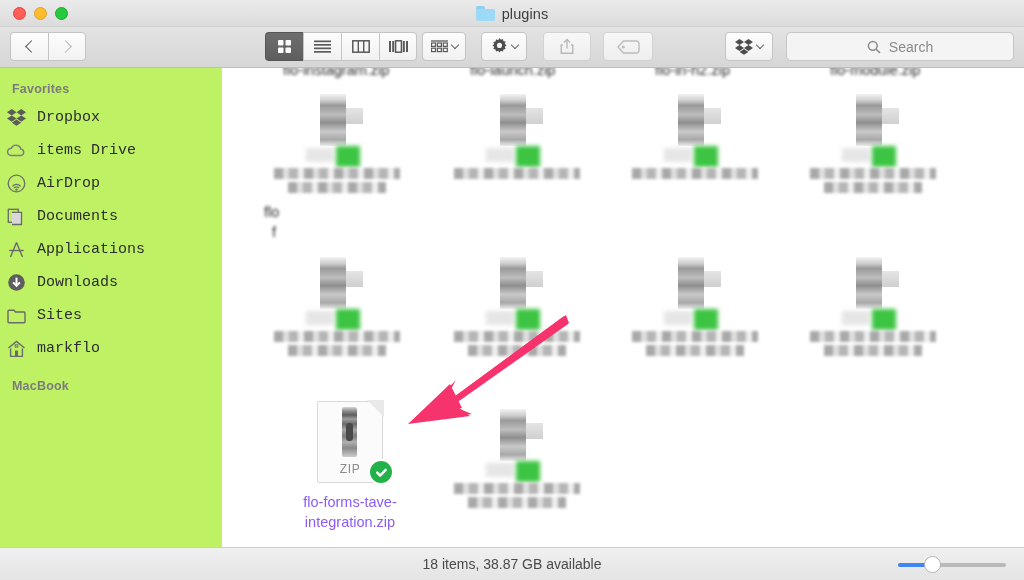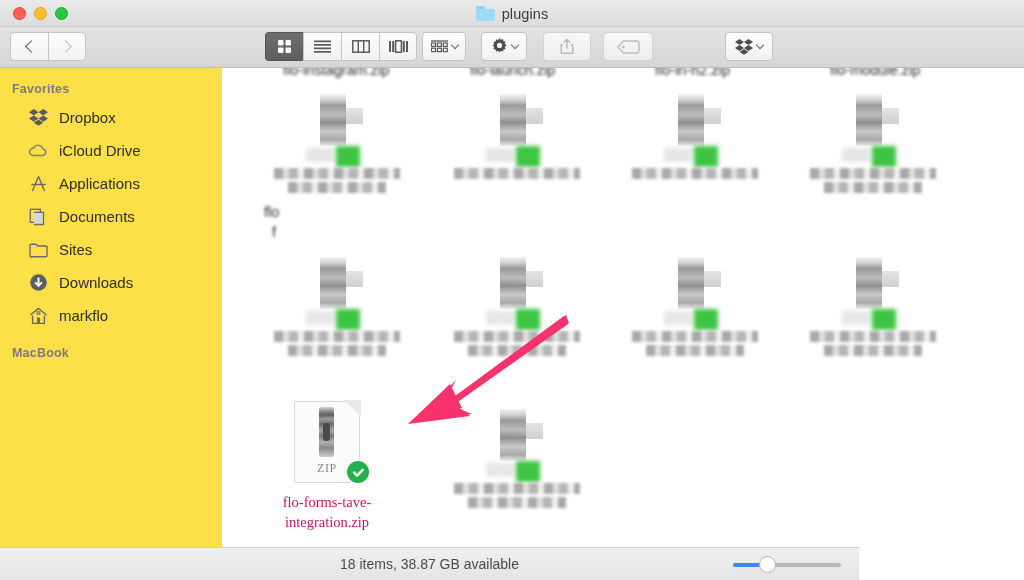--- a/index.html
+++ b/index.html
@@ -95,31 +95,31 @@
     width: 228px; height: 29px;
     background: #f4f4f4; border: 1px solid #c6c6c6; border-radius: 5px;
     display: flex; align-items: center; justify-content: center; gap: 8px;
   }
   .search-text { font-size: 14px; color: #8a8a8a; }
 
   
   .sidebar {
     position: absolute; top: 68px; left: 0;
     width: 222px; height: 512px;
-    background: #fde047;
+    background: #bef264;
     border-right: 1px solid #d3d3d3;
     overflow: hidden;
   }
   .sb-header {
     font-size: 12.5px; color: #7c7c7c; font-weight: bold;
     padding: 14px 0 5px 12px; letter-spacing: 0.2px;
   }
   .sb-item {
     height: 33px; display: flex; align-items: center;
-    padding-left: 28px; gap: 11px;
+    padding-left: 6px; gap: 11px; font-family: Liberation Mono, monospace;
   }
   .sb-label { font-size: 15px; color: #2d2d2d; white-space: nowrap; }
   .sb-ico { width: 20px; height: 20px; display: flex; align-items: center; justify-content: center; flex: none; }
   .sb-scroll {
     position: absolute; left: 238px; top: 8px;
     width: 7px; height: 310px; background: #b4b4b4; border-radius: 4px;
   }
 
   
   .content {
@@ -186,30 +186,30 @@
     position: absolute; left: 0; bottom: 7px; width: 100%;
     text-align: center; font-size: 12px; color: #8b8b8b; letter-spacing: 0.6px;
   }
   .zip-check {
     position: absolute; right: -11px; bottom: -2px;
     width: 26px; height: 26px; border-radius: 50%;
     background: #23b24a; border: 2px solid #ffffff;
     display: flex; align-items: center; justify-content: center;
   }
   .zip-label {
-    margin-top: 9px; font-size: 14.5px; color: #be185d; line-height: 20px;
+    margin-top: 9px; font-size: 14.5px; color: #8b5cf6; line-height: 20px;
   }
 
   
   .arrow-svg { position: absolute; left: 390px; top: 310px; pointer-events: none; }
 
   
   .statusbar {
     position: absolute; bottom: 0; left: 0;
-    width: 859px; height: 33px;
+    width: 1024px; height: 33px;
     background: linear-gradient(to bottom,#f0f0f0,#e4e4e4);
     border-top: 1px solid #cccccc;
     display: flex; align-items: center; justify-content: center;
   }
   .status-text { font-size: 14px; color: #4a4a4a; }
   .zoom-slider { position: absolute; right: 18px; top: 11px; width: 108px; height: 11px; }
   .slider-track {
     position: absolute; left: 0; top: 3.5px; width: 108px; height: 4px;
     background: #b9b9b9; border-radius: 2px;
   }
@@ -324,20 +324,27 @@
       </svg>
     </div>
 
     <div class="tbtn" style="position:absolute;left:725px;top:5px;width:48px;">
       <svg width="18" height="16" viewBox="0 0 18 16">
         <path fill="#4d4d4d" d="M4.5 0L0 3l4.5 3L9 3zM13.5 0L9 3l4.5 3L18 3zM0 9l4.5 3L9 9 4.5 6zM13.5 6L9 9l4.5 3L18 9zM4.6 12.9l4.4 2.9 4.4-2.9L9 10z"></path>
       </svg>
       <span class="dd-chev"></span>
     </div>
 
+    <div class="search-box">
+      <svg width="14" height="14" viewBox="0 0 14 14">
+        <circle cx="5.8" cy="5.8" r="4.4" fill="none" stroke="#8a8a8a" stroke-width="1.5"></circle>
+        <line x1="9.2" y1="9.2" x2="13" y2="13" stroke="#8a8a8a" stroke-width="1.6"></line>
+      </svg>
+      <span class="search-text">Search</span>
+    </div>
   </div>
 
   <div class="sidebar">
 
     <div class="sb-header">Favorites</div>
 
     <div class="sb-item">
       <span class="sb-ico">
         <svg width="19" height="17" viewBox="0 0 18 16">
             <path fill="#5b5b5b" d="M4.5 0L0 3l4.5 3L9 3zM13.5 0L9 3l4.5 3L18 3zM0 9l4.5 3L9 9 4.5 6zM13.5 6L9 9l4.5 3L18 9zM4.6 12.9l4.4 2.9 4.4-2.9L9 10z"></path>
@@ -346,63 +353,74 @@
       <span class="sb-label">Dropbox</span>
     </div>
 
 
     <div class="sb-item">
       <span class="sb-ico">
         <svg width="20" height="15" viewBox="0 0 20 15">
           <path d="M5 12.5a3.6 3.6 0 0 1 .3-7.2A5 5 0 0 1 14.8 6a3.3 3.3 0 0 1 .3 6.5z" fill="none" stroke="#7d7d7d" stroke-width="1.4"></path>
         </svg>
       </span>
-      <span class="sb-label">iCloud Drive</span>
-    </div>
-
+      <span class="sb-label">items Drive</span>
+    </div>
+
+    <div class="sb-item">
+      <span class="sb-ico">
+        <svg width="19" height="19" viewBox="0 0 19 19">
+          <circle cx="9.5" cy="9.5" r="8.3" fill="none" stroke="#6f6f6f" stroke-width="1.3"></circle>
+          <path d="M5.4 12.4a5.3 5.3 0 0 1 8.2 0" fill="none" stroke="#6f6f6f" stroke-width="1.3"></path>
+          <path d="M7 14.2a3 3 0 0 1 5 0" fill="none" stroke="#6f6f6f" stroke-width="1.3"></path>
+          <circle cx="9.5" cy="15.6" r="1.2" fill="#6f6f6f"></circle>
+        </svg>
+      </span>
+      <span class="sb-label">AirDrop</span>
+    </div>
+
+    <div class="sb-item">
+      <span class="sb-ico">
+        <svg width="18" height="18" viewBox="0 0 18 18">
+          <rect x="1.3" y="1.3" width="10" height="13" fill="none" stroke="#6a6a6a" stroke-width="1.3"></rect>
+          <path d="M5 4.3h9.5v12.2H5" fill="#d8d8d8" stroke="#6a6a6a" stroke-width="1.3"></path>
+        </svg>
+      </span>
+      <span class="sb-label">Documents</span>
+    </div>
 
     <div class="sb-item">
       <span class="sb-ico">
         <svg width="19" height="18" viewBox="0 0 19 18">
           <path d="M9.5 1.5L15.5 16M9.5 1.5L3.5 16" fill="none" stroke="#6a6a6a" stroke-width="1.4"></path>
           <line x1="2.2" y1="9.5" x2="16.8" y2="9.5" stroke="#6a6a6a" stroke-width="1.4"></line>
         </svg>
       </span>
       <span class="sb-label">Applications</span>
     </div>
 
-    <div class="sb-item">
-      <span class="sb-ico">
-        <svg width="18" height="18" viewBox="0 0 18 18">
-          <rect x="1.3" y="1.3" width="10" height="13" fill="none" stroke="#6a6a6a" stroke-width="1.3"></rect>
-          <path d="M5 4.3h9.5v12.2H5" fill="#d8d8d8" stroke="#6a6a6a" stroke-width="1.3"></path>
-        </svg>
-      </span>
-      <span class="sb-label">Documents</span>
-    </div>
-
-
-    <div class="sb-item">
-      <span class="sb-ico">
-        <svg width="19" height="16" viewBox="0 0 19 16">
-          <path d="M1 3.2a1 1 0 0 1 1-1h5l1.6 1.8H17a1 1 0 0 1 1 1v8.8a1 1 0 0 1-1 1H2a1 1 0 0 1-1-1z" fill="none" stroke="#6a6a6a" stroke-width="1.4"></path>
-        </svg>
-      </span>
-      <span class="sb-label">Sites</span>
-    </div>
 
     <div class="sb-item">
       <span class="sb-ico">
         <svg width="19" height="19" viewBox="0 0 19 19">
           <circle cx="9.5" cy="9.5" r="8.3" fill="#5e5e5e"></circle>
           <line x1="9.5" y1="4.6" x2="9.5" y2="12.4" stroke="#fff" stroke-width="2"></line>
           <path d="M6.1 9.4l3.4 3.4 3.4-3.4" fill="none" stroke="#fff" stroke-width="2"></path>
         </svg>
       </span>
       <span class="sb-label">Downloads</span>
+    </div>
+
+    <div class="sb-item">
+      <span class="sb-ico">
+        <svg width="19" height="16" viewBox="0 0 19 16">
+          <path d="M1 3.2a1 1 0 0 1 1-1h5l1.6 1.8H17a1 1 0 0 1 1 1v8.8a1 1 0 0 1-1 1H2a1 1 0 0 1-1-1z" fill="none" stroke="#6a6a6a" stroke-width="1.4"></path>
+        </svg>
+      </span>
+      <span class="sb-label">Sites</span>
     </div>
 
     <div class="sb-item">
       <span class="sb-ico">
         <svg width="19" height="18" viewBox="0 0 19 18">
           <path d="M1.5 8L9.5 1.5 17.5 8" fill="none" stroke="#6a6a6a" stroke-width="1.4"></path>
           <path d="M3.6 8.4v8h11.8v-8" fill="none" stroke="#6a6a6a" stroke-width="1.4"></path>
           <rect x="8" y="10.5" width="3" height="6" fill="#6a6a6a"></rect>
           <rect x="8.2" y="4.8" width="2.6" height="2.3" fill="none" stroke="#6a6a6a" stroke-width="1"></rect>
         </svg>
@@ -511,21 +529,21 @@
       <div class="blur-ico">
         <div class="bi-doc"></div>
           <div class="bi-doc2"></div>
         <div class="bi-badge2"></div>
           <div class="bi-badge"></div>
         <div class="bi-line bi-l1"></div>
           <div class="bi-line bi-l2"></div>
       </div>
     </div>
 
-    <div class="grid-item" style="left:4px;top:333px;font-family:Liberation Serif, serif;">
+    <div class="grid-item" style="left:27px;top:333px;">
       <div class="zip-icon">
         <div class="zip-page"></div>
         <div class="zip-fold"></div>
         <div class="zip-zipper"></div>
         <div class="zip-pull"></div>
         <div class="zip-word">ZIP</div>
         <div class="zip-check">
           <svg width="15" height="15" viewBox="0 0 15 15">
             <path d="M3.2 7.6l2.9 3 5.6-5.8" fill="none" stroke="#fff" stroke-width="2.4" stroke-linecap="round" stroke-linejoin="round"></path>
           </svg>

